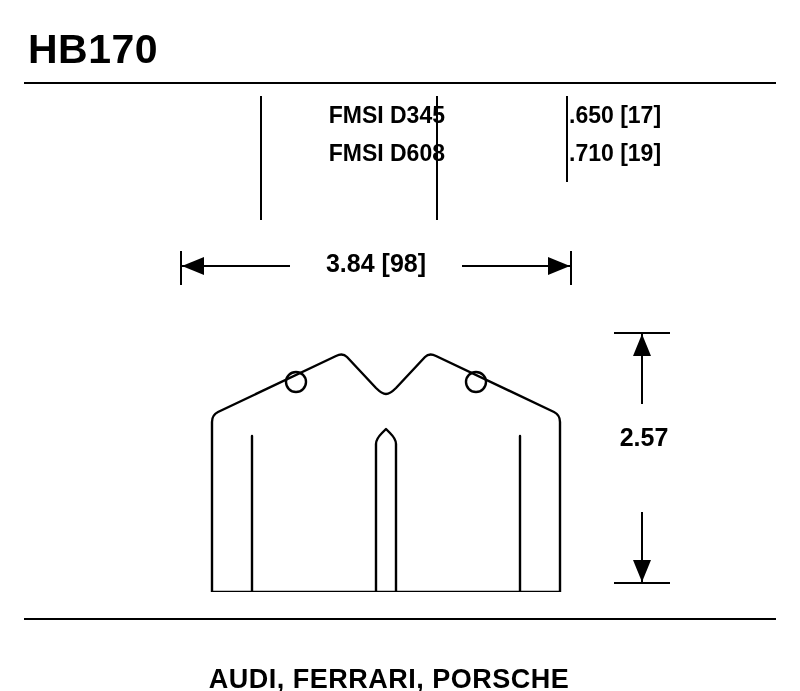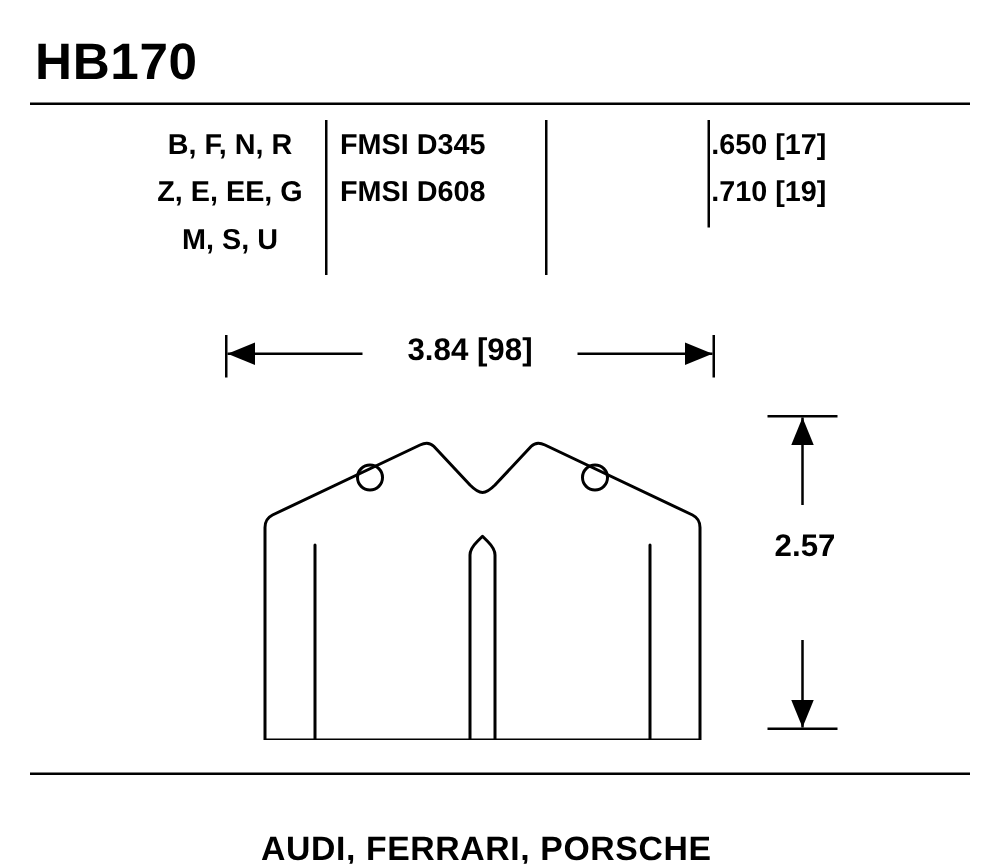--- a/index.html
+++ b/index.html
@@ -51,24 +51,24 @@
   }
   .col-compounds {
     position: absolute;
     left: 85px;
     top: 0;
     width: 150px;
     text-align: center;
   }
   .col-fmsi {
     position: absolute;
-    left: 248px;
+    left: 261px;
     top: 0;
     width: 160px;
-    text-align: left;
+    text-align: right;
   }
   .col-thickness {
     position: absolute;
     left: 545px;
     top: 0;
     width: 170px;
   }
   .spec-line {
     font-size: 23px;
     font-weight: bold;
@@ -81,21 +81,21 @@
     background: #000;
   }
   .divider-1 { left: 236px; top: 0px; height: 124px; }
   .divider-2 { left: 412px; top: 0px; height: 124px; }
   .divider-3 { left: 542px; top: 0px; height: 86px; }
 
   
   .dim-width {
     position: absolute;
     left: 180px;
-    top: 258px;
+    top: 241px;
     width: 392px;
     height: 42px;
   }
   .dim-width .tick-left,
   .dim-width .tick-right {
     position: absolute;
     top: 10px;
     width: 2px;
     height: 34px;
     background: #000;
@@ -233,25 +233,20 @@
   <div class="part-number">HB170</div>
 
   <div class="rule-top"></div>
 
   <div class="spec-table">
 
     <div class="divider divider-1"></div>
     <div class="divider divider-2"></div>
     <div class="divider divider-3"></div>
 
-    <div class="col-compounds">
-      <div class="spec-line">B, F, N, R</div>
-      <div class="spec-line">Z, E, EE, G</div>
-      <div class="spec-line">M, S, U</div>
-    </div>
 
     <div class="col-fmsi">
       <div class="spec-line">FMSI D345</div>
       <div class="spec-line">FMSI D608</div>
     </div>
 
     <div class="col-thickness">
       <div class="spec-line">.650 [17]</div>
       <div class="spec-line">.710 [19]</div>
     </div>

